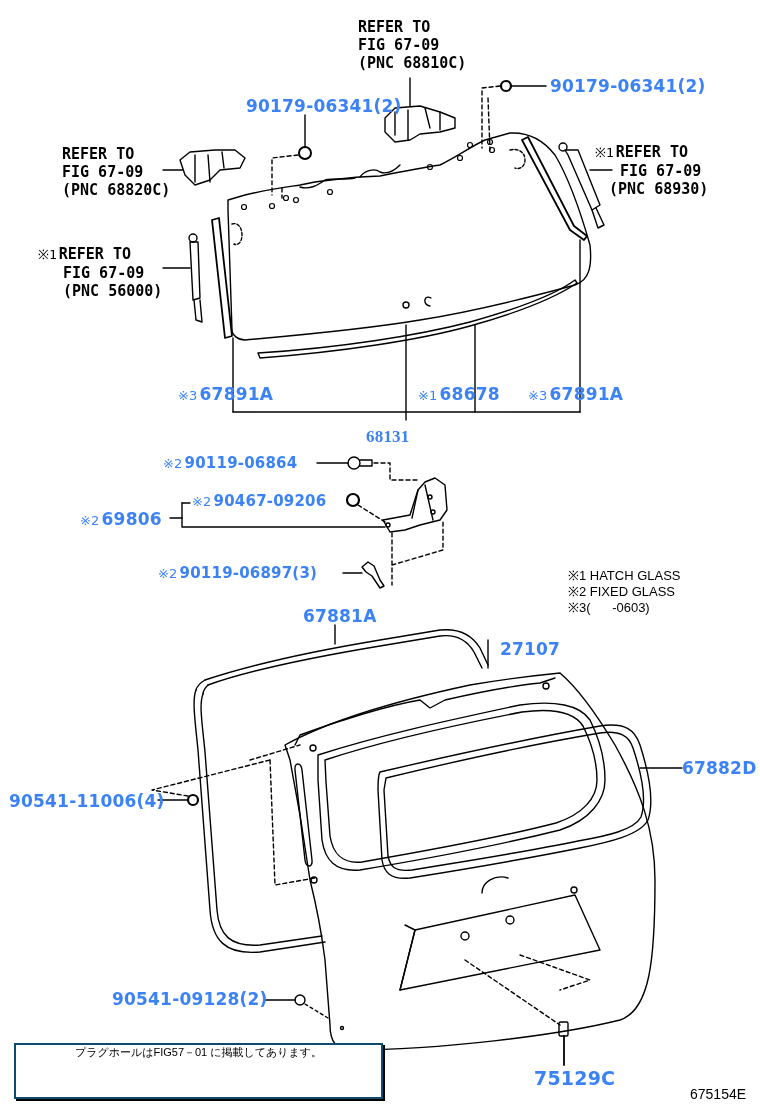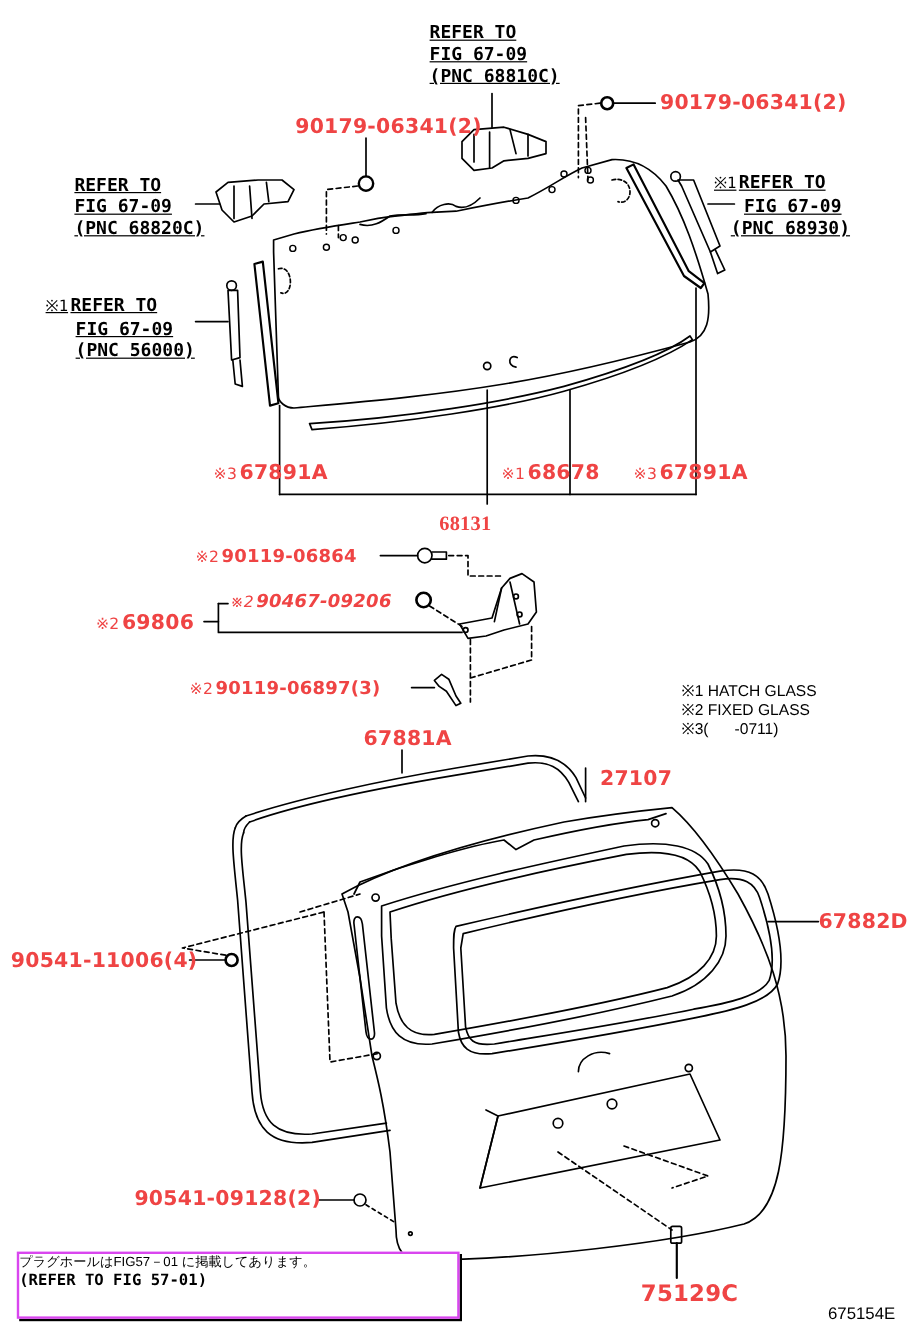--- a/index.html
+++ b/index.html
@@ -1,27 +1,27 @@
 <!DOCTYPE html>
 <html><head>
 <meta charset="utf-8">
 <style>
   html, body { margin:0; padding:0; background:#ffffff; }
   body { width:760px; height:1112px; position:relative; overflow:hidden;
          font-family:"DejaVu Sans Mono","Liberation Mono",monospace; color:#000; }
   #canvas { position:absolute; left:0; top:0; width:760px; height:1112px; }
   .pn { position:absolute; white-space:nowrap; font-family:"DejaVu Sans","Liberation Sans",sans-serif;
-        font-weight:bold; font-size:17px; line-height:19px; letter-spacing:0.2px; color:#ef4444; cursor:pointer; }
+        font-weight:bold; font-size:17px; line-height:19px; letter-spacing:0.2px; color:#3b82f6; cursor:pointer; }
   .mark { font-weight:normal; font-size:13px; margin-right:2px; }
   .ref { position:absolute; white-space:nowrap; font-family:"DejaVu Sans Mono","Liberation Mono",monospace;
-         font-weight:bold; font-size:15px; line-height:18px; color:#000; cursor:pointer;text-decoration:underline; }
+         font-weight:bold; font-size:15px; line-height:18px; color:#000; cursor:pointer; }
   .legend { position:absolute; left:568px; top:532px; font-family:"Liberation Sans",sans-serif;
             font-size:13px; line-height:16px; color:#000;margin-top:36px; }
-  .note-box { position:absolute; left:14px; top:1043px; width:365px; height:52px; border:2px solid #d946ef;
-              box-shadow:2px 2px 0 #000; background:#fff; text-align:left;
+  .note-box { position:absolute; left:14px; top:1043px; width:365px; height:52px; border:2px solid #0c4a6e;
+              box-shadow:2px 2px 0 #000; background:#fff; text-align:center;
               font-family:"Liberation Sans",sans-serif; font-size:11px; line-height:15px; }
   .note-box .l3 { font-family:"DejaVu Sans Mono","Liberation Mono",monospace; font-weight:bold; font-size:13px; }
   .figno { position:absolute; left:690px; top:1086px; font-family:"Liberation Sans",sans-serif;
            font-size:14px; color:#000; }
 </style>
 </head>
 <body>
 
 <svg id="canvas" viewBox="0 0 760 1112" xmlns="http://www.w3.org/2000/svg" fill="none" stroke="#000" stroke-width="1.4" stroke-linejoin="round" stroke-linecap="round">
 
@@ -218,35 +218,34 @@
 
 <div class="pn" style="left:246px;top:97px;">90179-06341(2)</div>
 <div class="pn" style="left:550px;top:77px;">90179-06341(2)</div>
 
 <div class="pn" style="left:178px;top:385px;"><span class="mark">※3</span><span>67891A</span></div>
 <div class="pn" style="left:418px;top:385px;"><span class="mark">※1</span><span>68678</span></div>
 <div class="pn" style="left:528px;top:385px;"><span class="mark">※3</span><span>67891A</span></div>
 <div class="pn" style="left:366px;top:427px;font-family:Liberation Serif, serif;">68131</div>
 
 <div class="pn" style="left:163px;top:454px;font-size:15px;"><span class="mark">※2</span><span>90119-06864</span></div>
-<div class="pn" style="left:192px;top:492px;font-size:15px;font-style:italic;"><span class="mark">※2</span><span>90467-09206</span></div>
+<div class="pn" style="left:192px;top:492px;font-size:15px;"><span class="mark">※2</span><span>90467-09206</span></div>
 <div class="pn" style="left:80px;top:510px;"><span class="mark">※2</span><span>69806</span></div>
 <div class="pn" style="left:158px;top:564px;font-size:15px;"><span class="mark">※2</span><span>90119-06897(3)</span></div>
 
 <div class="legend">
   <div><span>※1</span> <span>HATCH GLASS</span></div>
   <div><span>※2</span> <span>FIXED GLASS</span></div>
-  <div><span>※3</span><span style="white-space:pre">(      -0711)</span></div>
+  <div><span>※3</span><span style="white-space:pre">(      -0603)</span></div>
 </div>
 
 <div class="pn" style="left:303px;top:607px;">67881A</div>
 <div class="pn" style="left:500px;top:640px;">27107</div>
 <div class="pn" style="left:682px;top:759px;">67882D</div>
 <div class="pn" style="left:9px;top:792px;">90541-11006(4)</div>
 <div class="pn" style="left:112px;top:990px;text-align:center;">90541-09128(2)</div>
 <div class="pn" style="left:534px;top:1069px;font-size:19px;">75129C</div>
 
 <div class="note-box">
   <div>プラグホールはFIG57－01 に掲載してあります。</div>
-  <div class="l3">(REFER TO FIG 57-01)</div>
 </div>
 
 <div class="figno">675154E</div>
 
 </body></html>

